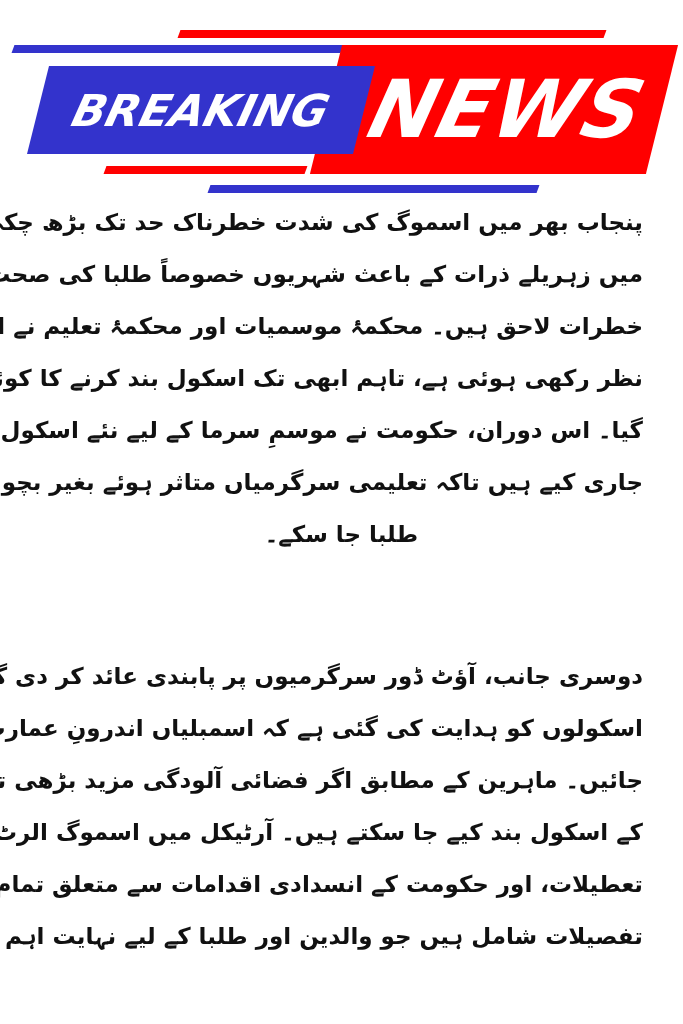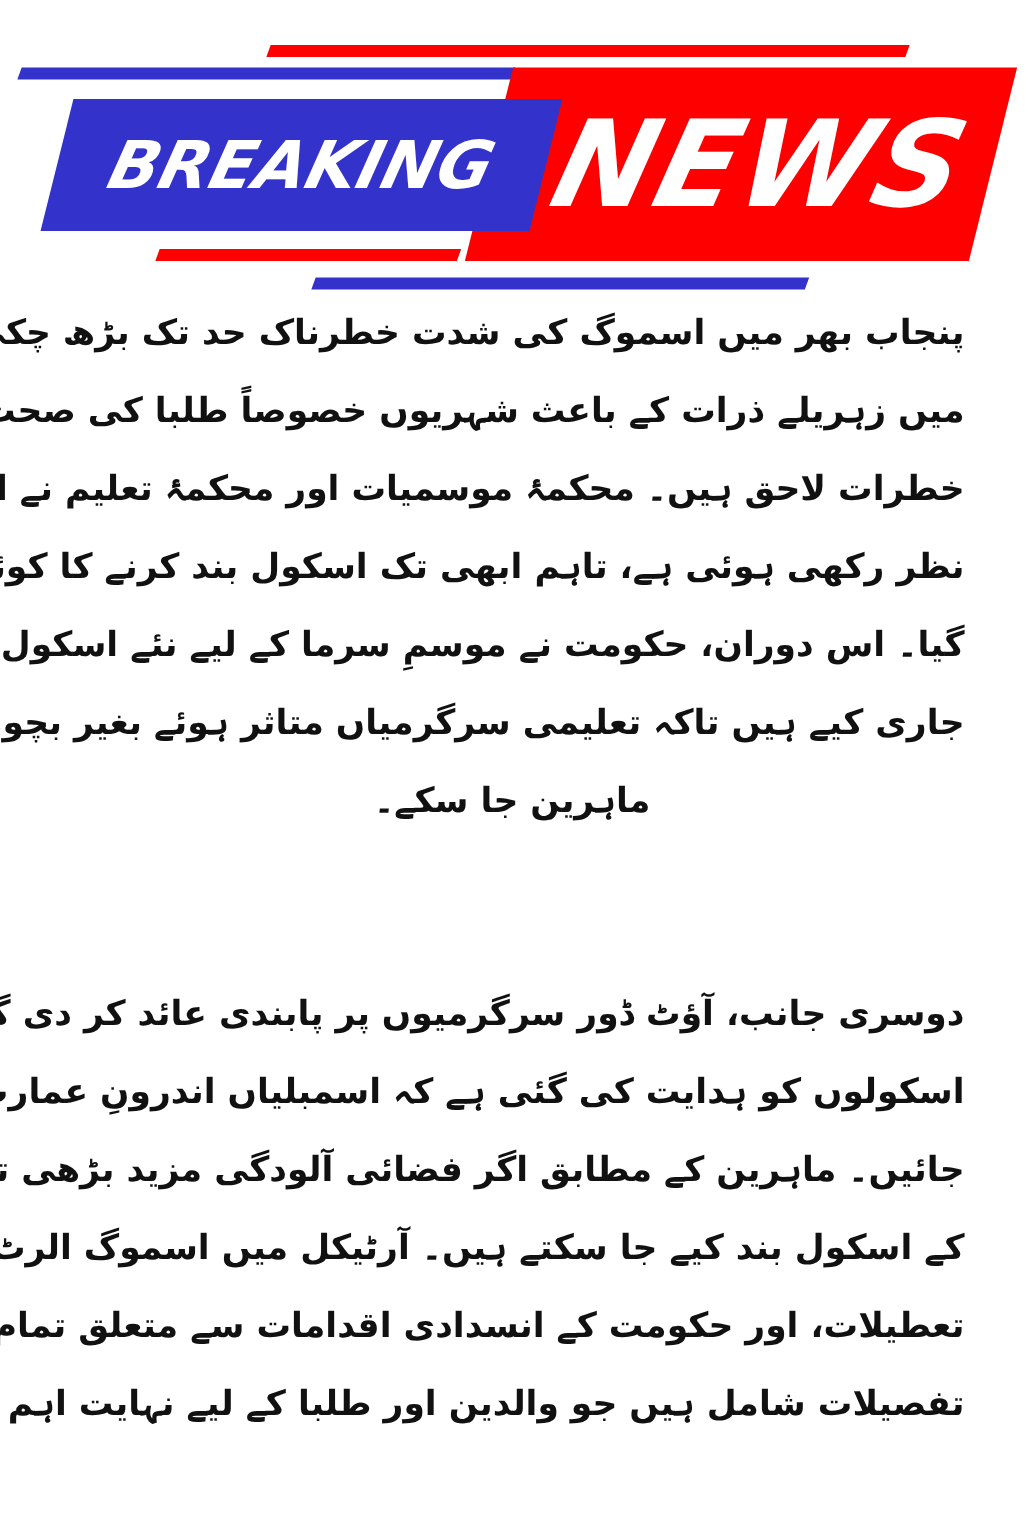--- a/index.html
+++ b/index.html
@@ -34,21 +34,21 @@
   <div class="line" style="left:209px; top:185px; width:329px; background:#3333cc;"></div>
 </div>
 
 <div class="article p1">
   <span class="ln">پنجاب بھر میں اسموگ کی شدت خطرناک حد تک بڑھ چکی ہے، اور فضا</span>
   <span class="ln">میں زہریلے ذرات کے باعث شہریوں خصوصاً طلبا کی صحت کو شدید</span>
   <span class="ln">خطرات لاحق ہیں۔ محکمۂ موسمیات اور محکمۂ تعلیم نے اس صورتحال پر</span>
   <span class="ln">نظر رکھی ہوئی ہے، تاہم ابھی تک اسکول بند کرنے کا کوئی فیصلہ نہیں کیا</span>
   <span class="ln">گیا۔ اس دوران، حکومت نے موسمِ سرما کے لیے نئے اسکول اوقات کار</span>
   <span class="ln">جاری کیے ہیں تاکہ تعلیمی سرگرمیاں متاثر ہوئے بغیر بچوں کا تحفظ یقینی</span>
-  <span class="ln">ماہرین جا سکے۔</span>
+  <span class="ln">طلبا جا سکے۔</span>
 </div>
 
 <div class="article p2">
   <span class="ln">دوسری جانب، آؤٹ ڈور سرگرمیوں پر پابندی عائد کر دی گئی ہے اور</span>
   <span class="ln">اسکولوں کو ہدایت کی گئی ہے کہ اسمبلیاں اندرونِ عمارت منعقد کی</span>
   <span class="ln">جائیں۔ ماہرین کے مطابق اگر فضائی آلودگی مزید بڑھی تو ابتدائی سطح</span>
   <span class="ln">کے اسکول بند کیے جا سکتے ہیں۔ آرٹیکل میں اسموگ الرٹ، ممکنہ</span>
   <span class="ln">تعطیلات، اور حکومت کے انسدادی اقدامات سے متعلق تمام مستند</span>
   <span class="ln">تفصیلات شامل ہیں جو والدین اور طلبا کے لیے نہایت اہم ہیں۔</span>
 </div>

